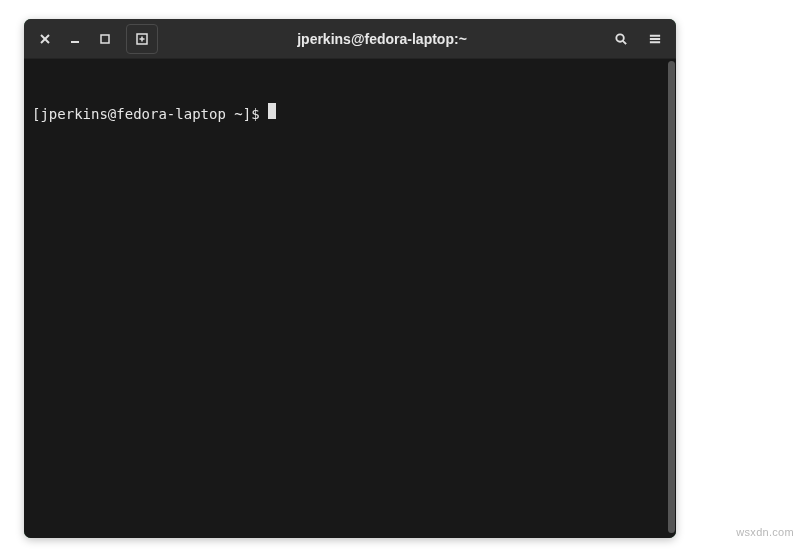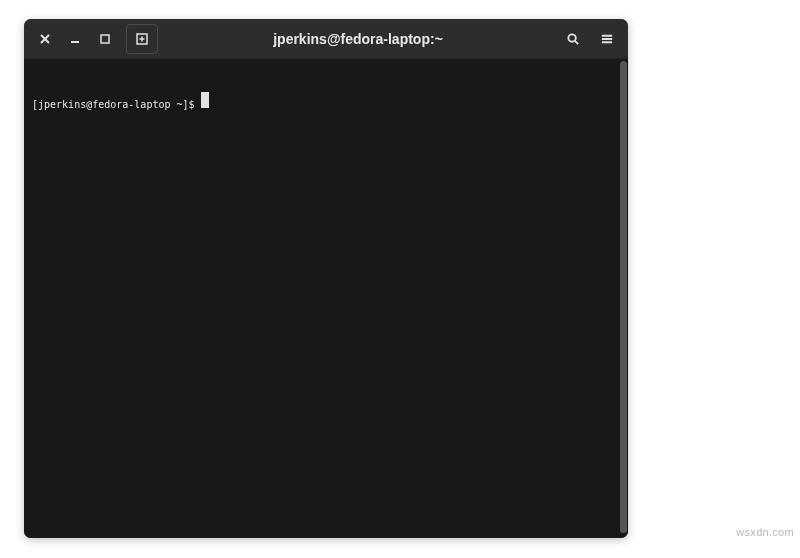--- a/index.html
+++ b/index.html
@@ -11,21 +11,21 @@
       background: #ffffff;
       font-family: -apple-system, BlinkMacSystemFont, "Segoe UI", sans-serif;
       width: 800px;
       height: 558px;
       position: relative;
     }
     .terminal-window {
       position: absolute;
       left: 24px;
       top: 19px;
-      width: 604px;
+      width: 652px;
       height: 519px;
       background: #14532d;
       border-radius: 7px;
       overflow: hidden;
       box-shadow: 0 2px 8px rgba(0,0,0,0.25);
       display: flex;
       flex-direction: column;
     }
     .titlebar {
       height: 40px;
@@ -78,21 +78,21 @@
     .titlebar-right {
       display: flex;
       align-items: center;
       gap: 4px;
     }
     .terminal-body {
       flex: 1;
       background: #181818;
       padding: 6px 8px;
       font-family: "DejaVu Sans Mono", "Liberation Mono", Consolas, monospace;
-      font-size: 10px;
+      font-size: 14px;
       line-height: 1.35;
       color: #e0e0e0;
       position: relative;
       white-space: pre;
     }
     .terminal-line {
       display: flex;
       align-items: baseline;
     }
     .prompt {

